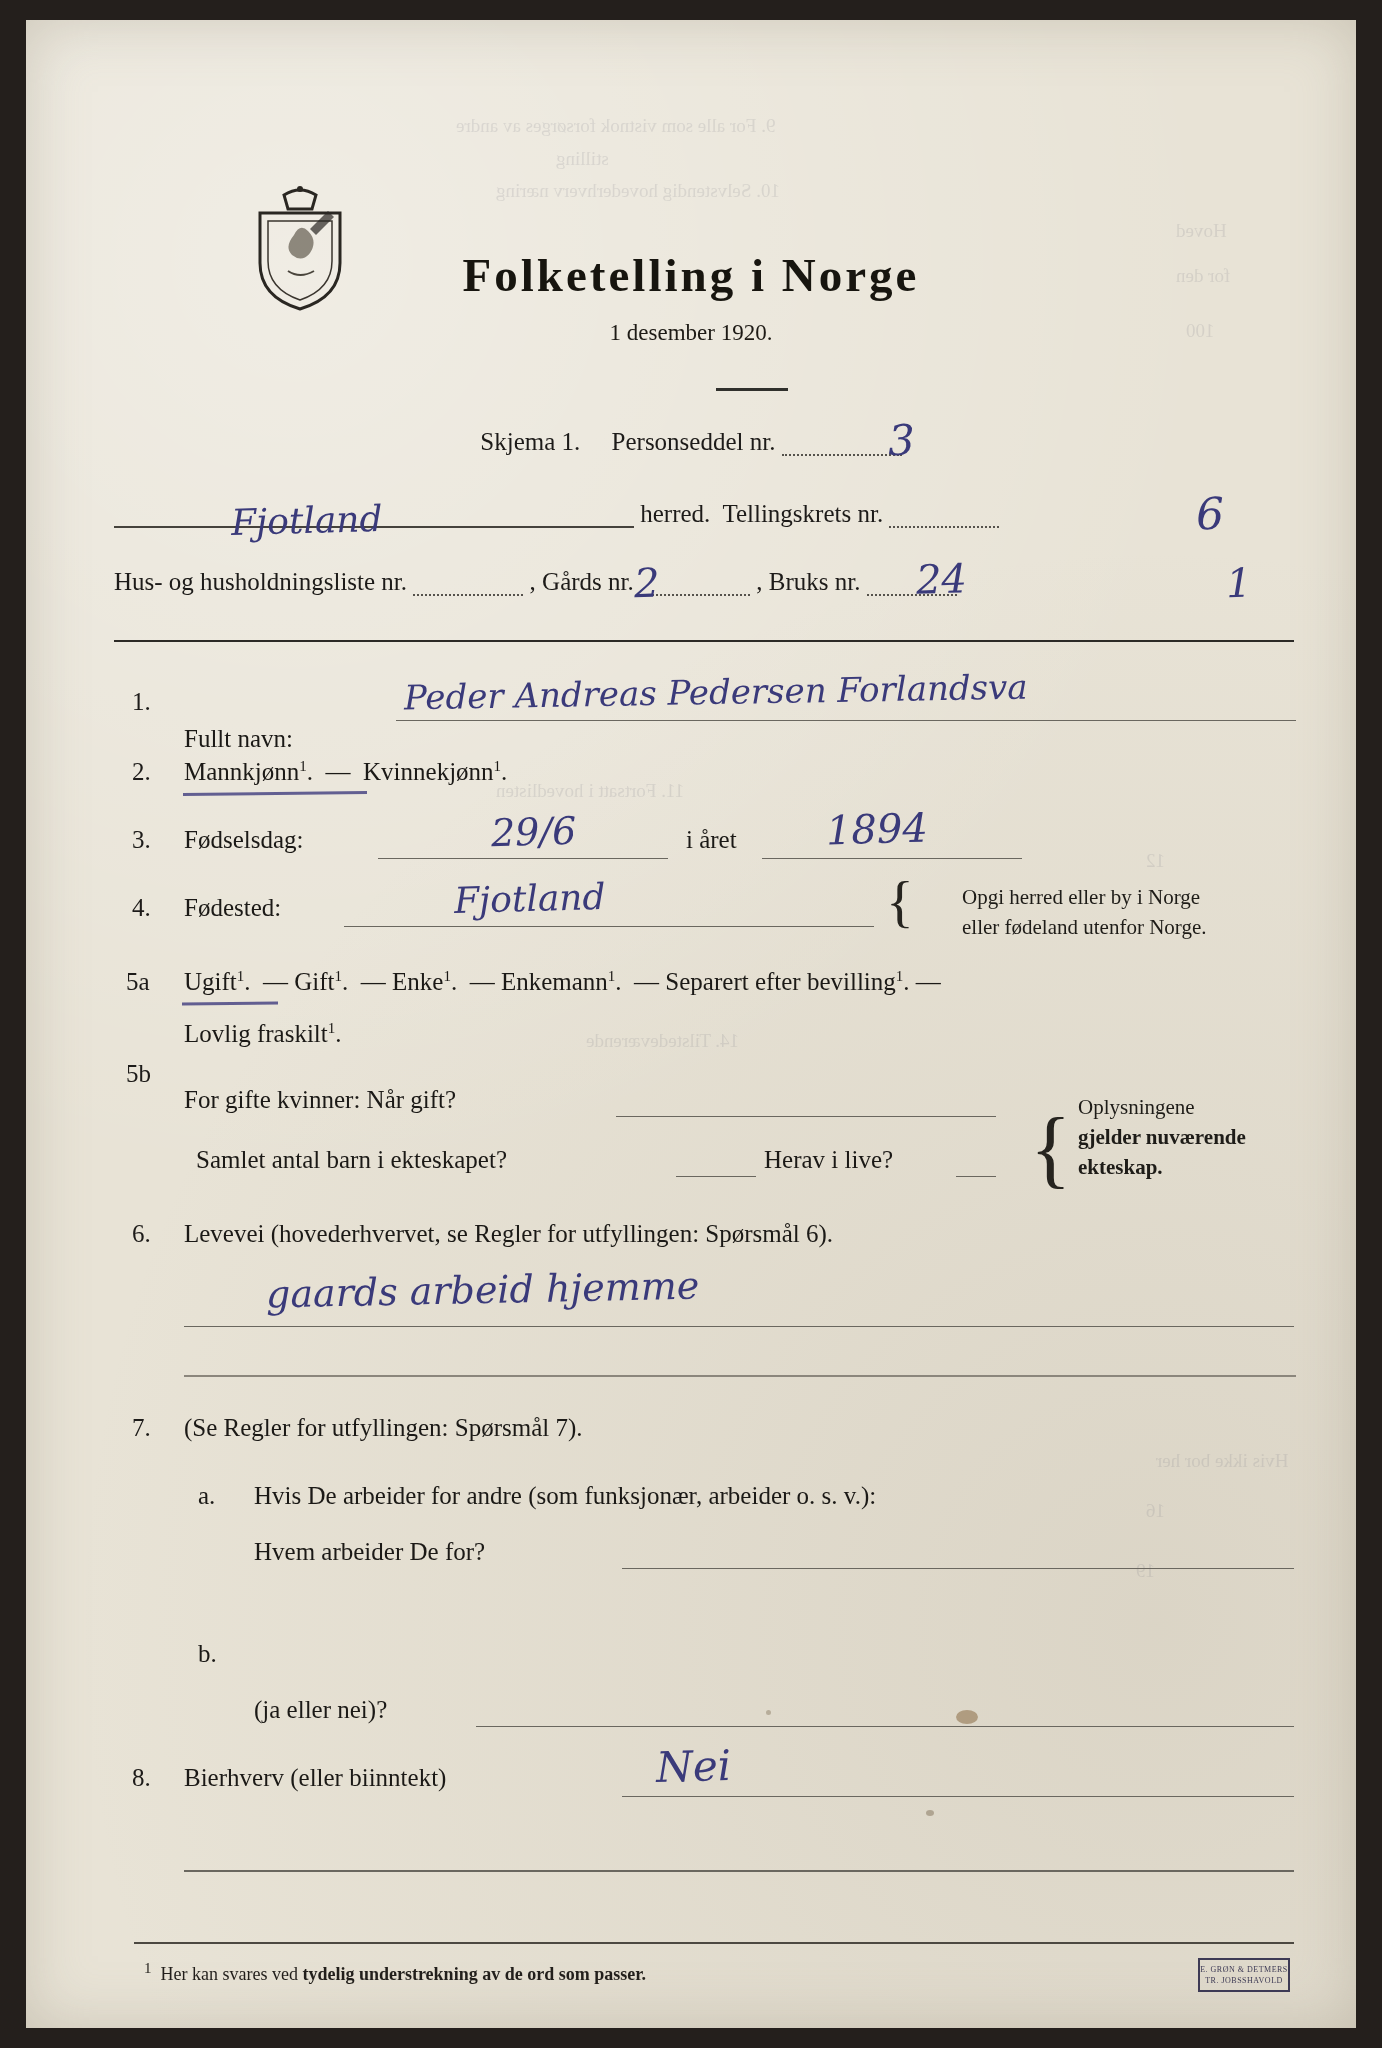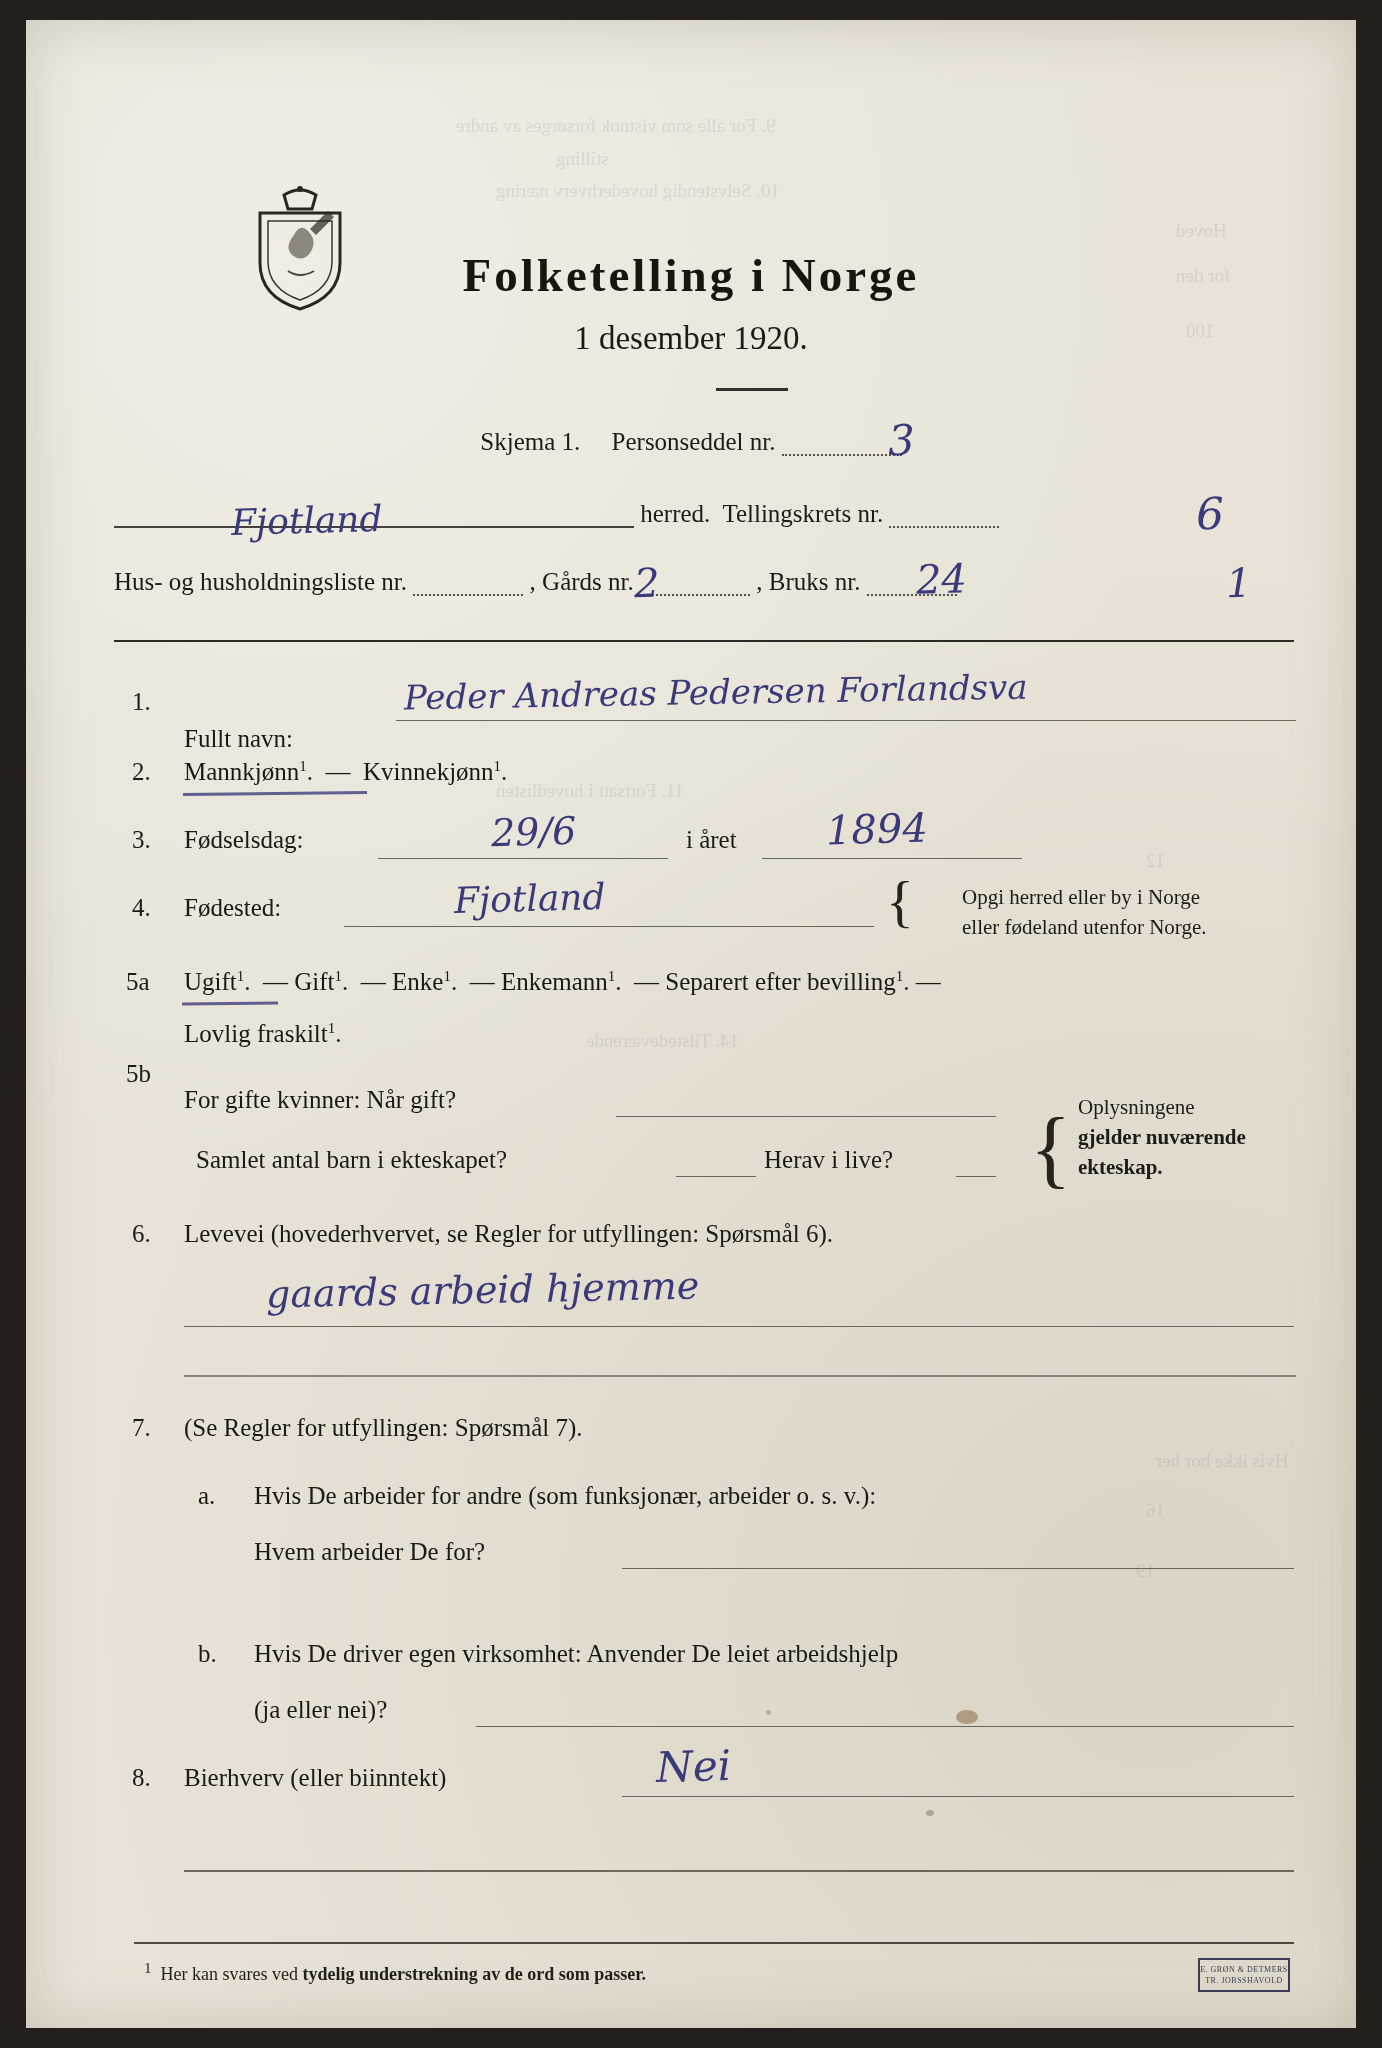--- a/index.html
+++ b/index.html
@@ -71,21 +71,21 @@
     font-size: 47px;
     letter-spacing: 3px;
     font-weight: bold;
     color: #17150f;
   }
   .subtitle {
     position: absolute;
     left: 0; right: 0;
     top: 300px;
     text-align: center;
-    font-size: 33px;
+    font-size: 23px;
     color: #1d1a15;
   }
   .rule-short {
     position: absolute;
     left: 690px;
     top: 368px;
     width: 72px;
     height: 3px;
     background: #30302c;
   }
@@ -346,21 +346,20 @@
 
       <div class="num" style="left:106px; top:1394px;">7.</div>
       <div class="item" style="left:158px; top:1394px;">(Se Regler for utfyllingen:  Spørsmål 7).</div>
 
       <div class="item" style="left:172px; top:1462px;">a.</div>
       <div class="item" style="left:228px; top:1462px;">Hvis De arbeider for andre (som funksjonær, arbeider o. s. v.):</div>
       <div class="item" style="left:228px; top:1518px;">Hvem arbeider De for?</div>
       <div class="hr" style="left:596px; top:1548px; width:672px; height:1px; background:#6a675f;"></div>
 
       <div class="item" style="left:172px; top:1620px;">b.</div>
-      <div class="item" style="left:228px; top:1620px;">Hvis De driver egen virksomhet:  Anvender De leiet arbeidshjelp</div>
       <div class="item" style="left:228px; top:1676px;">(ja eller nei)?</div>
       <div class="hr" style="left:450px; top:1706px; width:818px; height:1px; background:#6a675f;"></div>
 
       <div class="num" style="left:106px; top:1744px;">8.</div>
       <div class="item" style="left:158px; top:1744px;">Bierhverv (eller biinntekt)</div>
       <div class="hr" style="left:596px; top:1776px; width:672px; height:1px; background:#6a675f;"></div>
       <div class="hand" style="left:630px; top:1722px; font-size:42px;">Nei</div>
 
       <div class="hr" style="left:158px; top:1850px; width:1110px; height:2px; background:#6a675f;"></div>
       <div class="hr" style="left:108px; top:1922px; width:1160px; height:2px; background:#4c4841;"></div>

